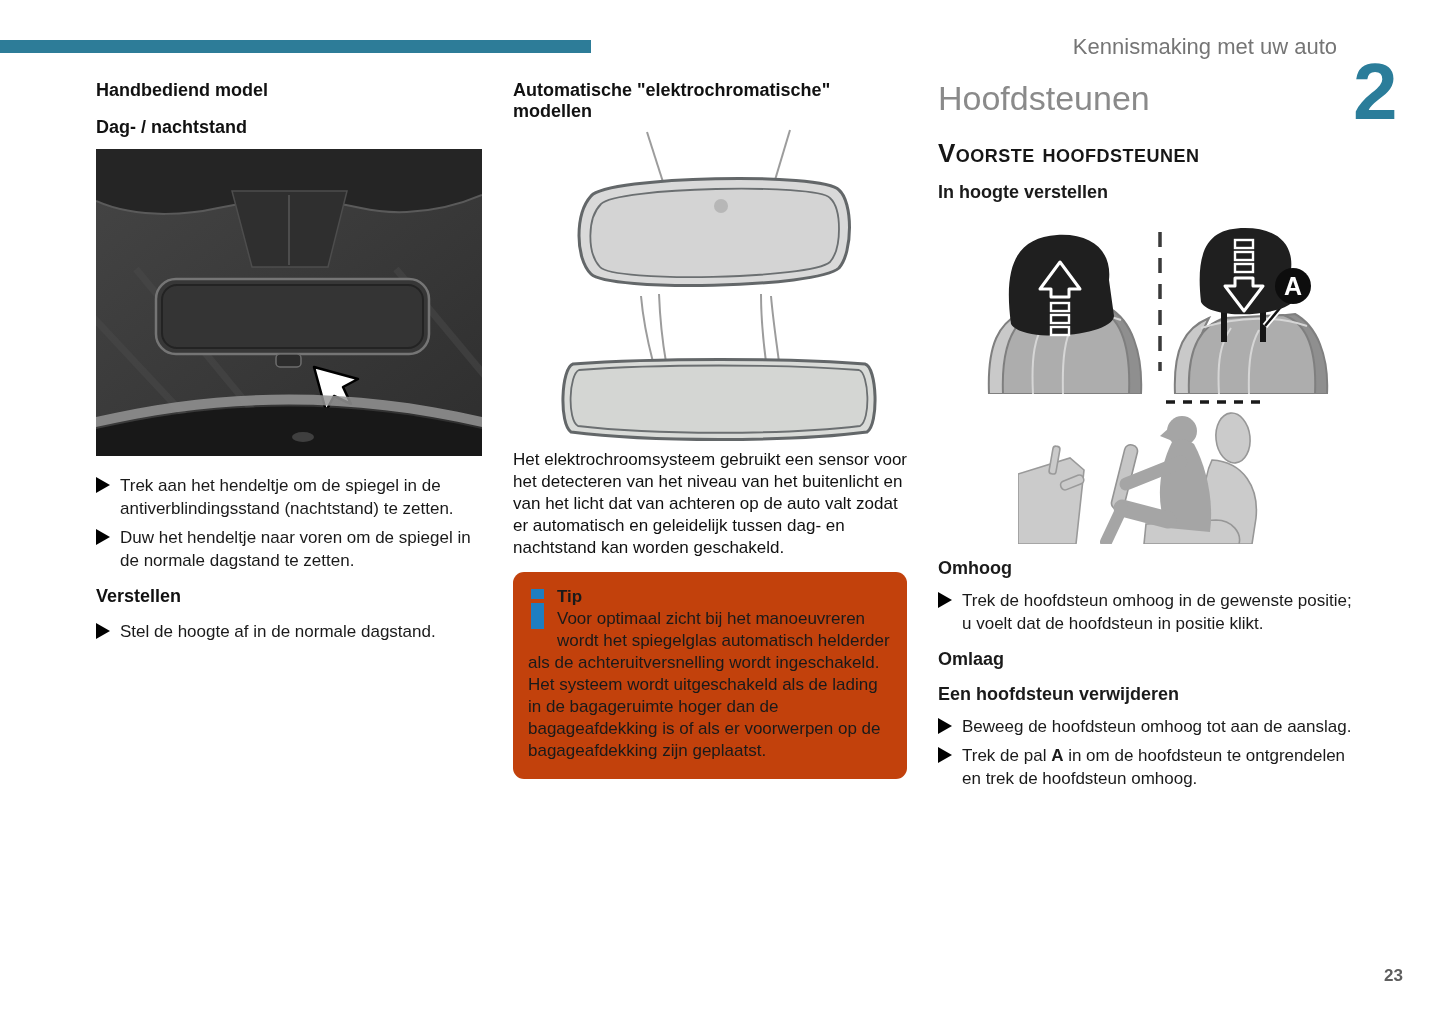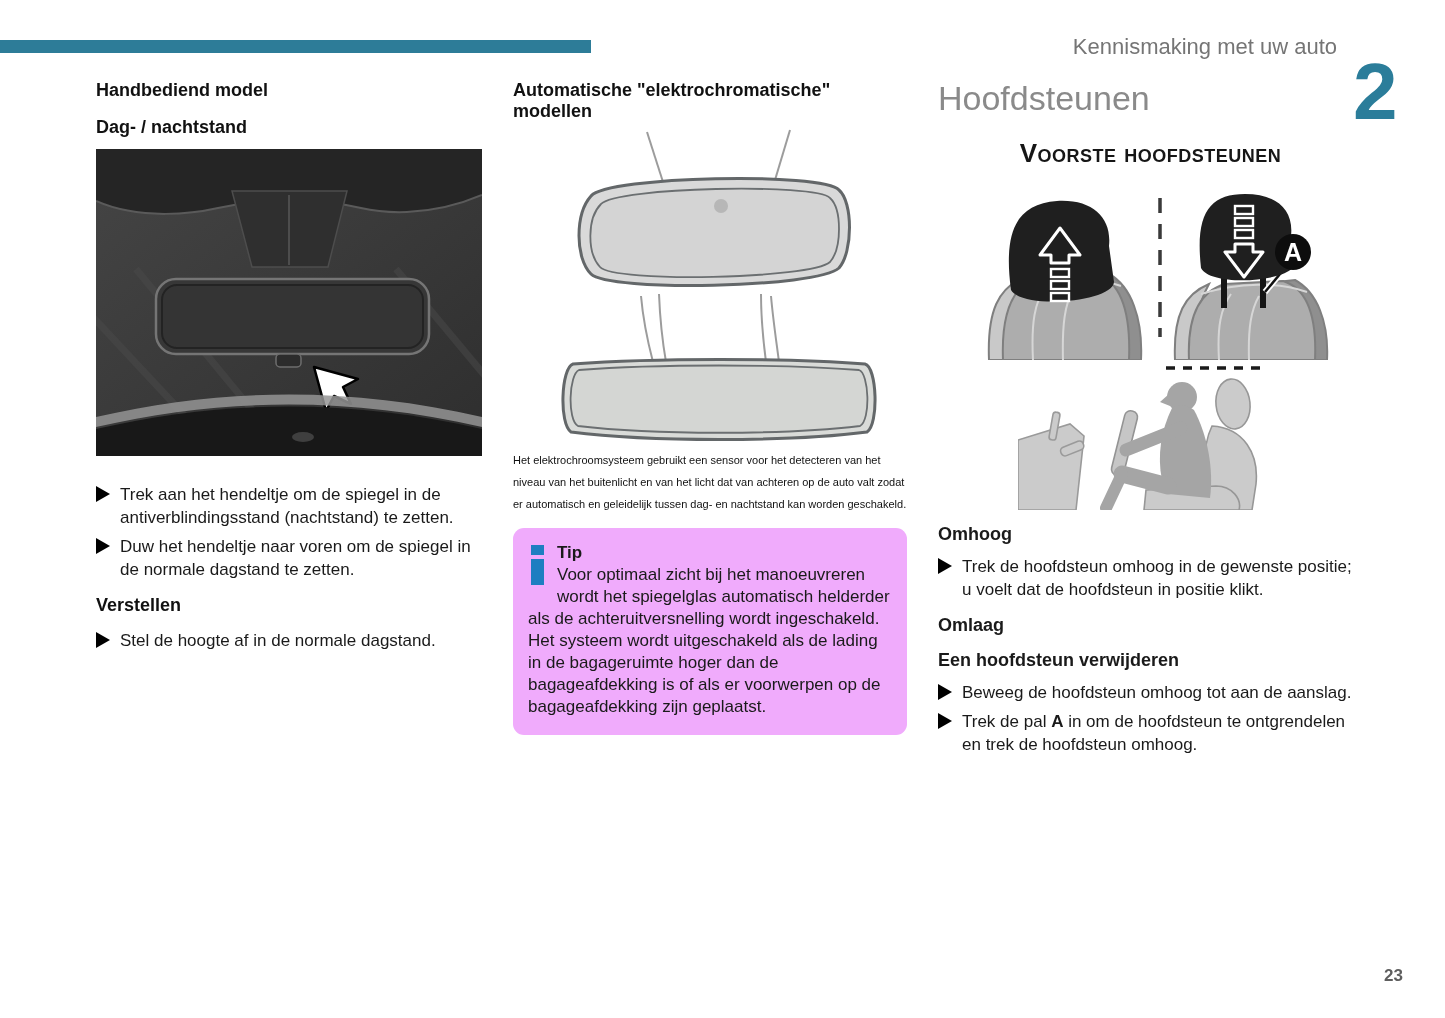--- a/index.html
+++ b/index.html
@@ -21,40 +21,40 @@
   .col2 { left:513px; width:394px; }
   .col3 { left:938px; width:425px; }
 
   h3.sub { font-size:18px; font-weight:bold; color:#111; }
   .col1 h3.sub + h3.sub { margin-top:16px; }
 
   .figure { display:block; }
   .fig-photo { margin-top:11px; }
   .fig-mirrors { margin-top:2px; }
 
-  p.body { font-size:11px; line-height:22px; color:#111; }
-
-  .bullets { margin-top:27px; }
+  p.body { font-size:17px; line-height:22px; color:#111; }
+
+  .bullets { margin-top:18px; }
   .bullet { display:flex; margin-bottom:6px; }
   .tri { flex:none; width:0; height:0; border-left:14px solid #000;
     border-top:8px solid transparent; border-bottom:8px solid transparent; margin:3px 10px 0 0; }
   .bullet .txt { font-size:17px; line-height:23px; }
   b.inl { font-weight:bold; }
 
-  .tipbox { margin-top:13px; background:#f0abfc; border-radius:11px; padding:14px 16px 17px 15px;
+  .tipbox { margin-top:13px; background:#c2410c; border-radius:11px; padding:14px 16px 17px 15px;
     width:394px; }
   .tip-icon { float:left; width:13px; height:40px; margin:3px 13px 2px 3px; position:relative; }
   .tip-icon::before { content:""; position:absolute; left:0; top:0; width:13px; height:10px; background:#1e7ec1; }
   .tip-icon::after  { content:""; position:absolute; left:0; top:14px; width:13px; height:26px; background:#1e7ec1; }
   .tip-title { font-size:17px; font-weight:bold; line-height:22px; }
   .tip-text { font-size:17px; line-height:22px; }
 
   .h1-gray { font-size:34px; font-weight:400; color:#8a8a8a; line-height:1.1; }
   .h2-caps { margin-top:21px; font-size:26px; font-weight:bold; color:#161616;
-    font-variant:small-caps; letter-spacing:0.5px;text-align:center; }
+    font-variant:small-caps; letter-spacing:0.5px; }
   .h3-inline { margin-top:13px; font-size:18px; font-weight:bold; }
   .col3 h3.part { font-size:18px; font-weight:bold; margin-top:14px; margin-bottom:10px; }
   .col3 .bullets { margin-top:0; }
 
   .fig-headrests { margin-top:23px; margin-left:25px; }
   .fig-driver { margin-left:80px; }
 </style>
 </head>
 <body>
 
@@ -148,20 +148,21 @@
     <span class="tip-icon"></span>
     <div class="tip-title">Tip</div>
     <div class="tip-text">Voor optimaal zicht bij het manoeuvreren wordt het spiegelglas automatisch helderder als de achteruitversnelling wordt ingeschakeld.</div>
     <div class="tip-text">Het systeem wordt uitgeschakeld als de lading in de bagageruimte hoger dan de bagageafdekking is of als er voorwerpen op de bagageafdekking zijn geplaatst.</div>
   </div>
 </div>
 
 <div class="col col3">
   <h1 class="h1-gray">Hoofdsteunen</h1>
   <h2 class="h2-caps">Voorste hoofdsteunen</h2>
+  <h3 class="h3-inline">In hoogte verstellen</h3>
 
   <svg class="figure fig-headrests" width="425" height="168" viewBox="0 0 425 168">
 
     <g stroke="#7f7f7f" stroke-width="2">
       <path d="M26,168 C24,118 36,96 60,86 C47,110 44,140 45,168 Z" fill="#c9c9c9"></path>
       <path d="M150,168 C154,116 148,98 128,84 L146,82 C168,94 180,126 178,168 Z" fill="#8f8f8f"></path>
       <path d="M40,168 C38,118 52,92 76,85 L134,82 C157,90 168,118 166,168 Z" fill="#adadad"></path>
     </g>
     <path d="M70,168 C68,130 72,110 82,96" stroke="#d6d6d6" stroke-width="2" fill="none"></path>
     <path d="M100,168 C99,132 102,112 110,98" stroke="#d6d6d6" stroke-width="2" fill="none"></path>

